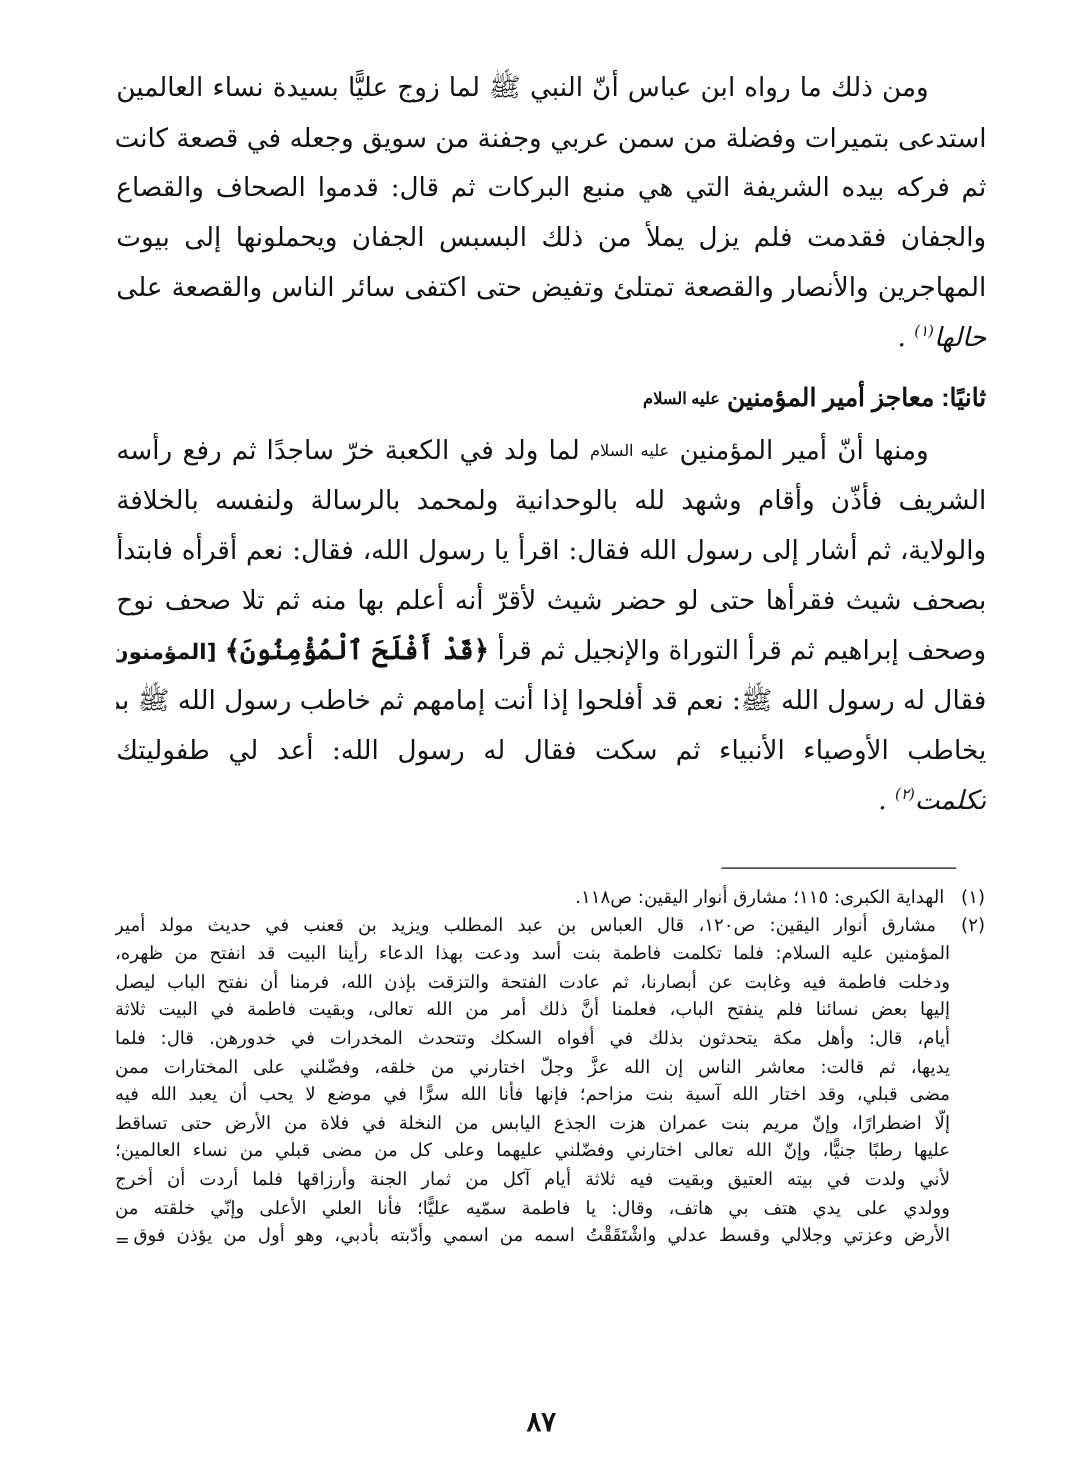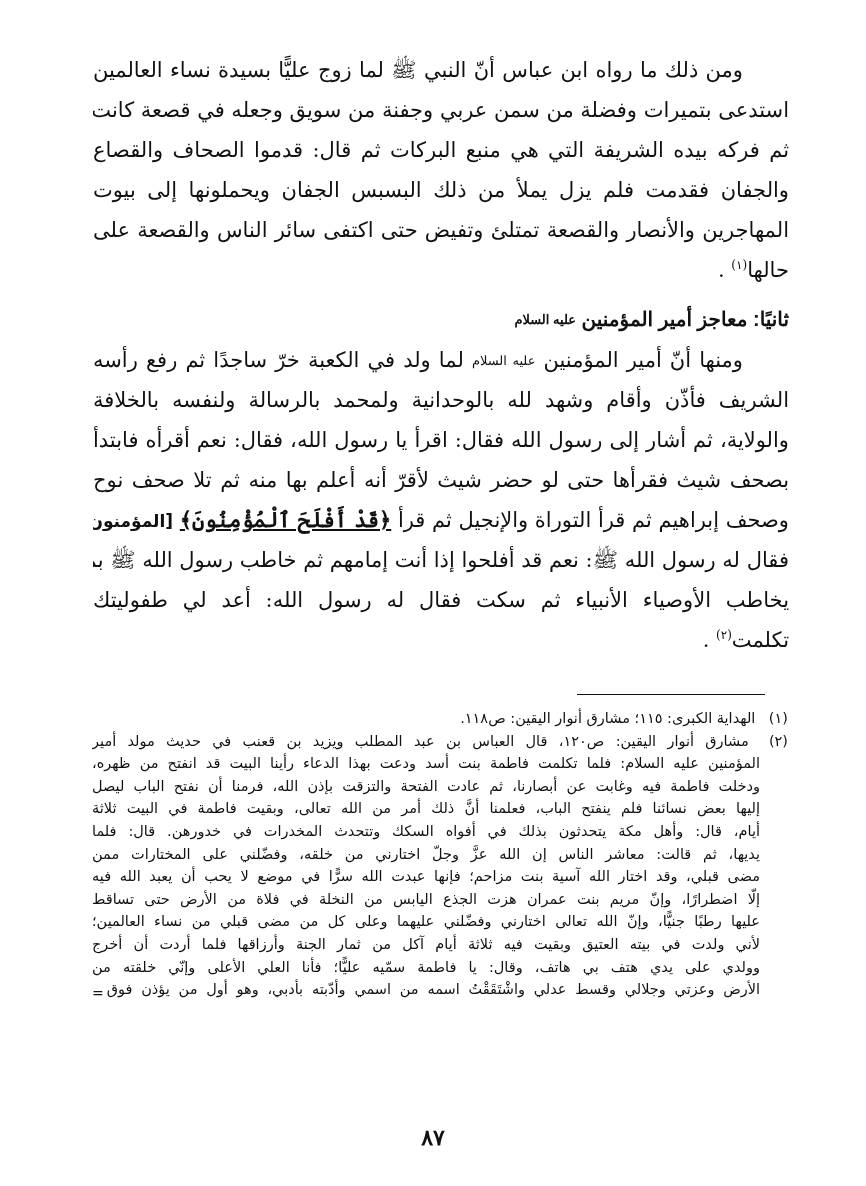--- a/index.html
+++ b/index.html
@@ -35,20 +35,21 @@
       height: 40px;
       line-height: 40px;
       font-size: 21px;
       white-space: nowrap;
       text-align: justify;
       text-align-last: justify;
       overflow: hidden;
     }
     .line.last {
       text-align-last: right;
+      font-style: italic;
     }
     .line.indent {
       padding-right: 46px;
     }
     .heading {
       display: block;
       height: 42px;
       line-height: 42px;
       font-family: Liberation Sans, sans-serif;
       font-weight: bold;
@@ -60,21 +61,20 @@
       font-size: 13px;
       vertical-align: 2px;
     }
     .ref {
       font-size: 12px;
       vertical-align: super;
       line-height: 0;
     }
     .quran {
       font-weight: bold;
-      text-decoration: underline;
     }
     .sura-ref {
       font-weight: bold;
       font-family: "DejaVu Sans", "Liberation Sans", sans-serif;
       font-size: 17px;
     }
     .footnote-sep {
       position: absolute;
       left: 577px;
       top: 694px;
@@ -167,21 +167,21 @@
     <div>
       <span class="fn-line short"><span class="fn-num">(١)</span> <span>الهداية الكبرى: ١١٥؛ مشارق أنوار اليقين: ص١١٨.</span></span>
     </div>
     <div>
       <span class="fn-line first"><span class="fn-num">(٢)</span> <span>مشارق أنوار اليقين: ص١٢٠، قال العباس بن عبد المطلب ويزيد بن قعنب في حديث مولد أمير</span></span>
       <span class="fn-line cont">المؤمنين عليه السلام: فلما تكلمت فاطمة بنت أسد ودعت بهذا الدعاء رأينا البيت قد انفتح من ظهره،</span>
       <span class="fn-line cont">ودخلت فاطمة فيه وغابت عن أبصارنا، ثم عادت الفتحة والتزقت بإذن الله، فرمنا أن نفتح الباب ليصل</span>
       <span class="fn-line cont">إليها بعض نسائنا فلم ينفتح الباب، فعلمنا أنَّ ذلك أمر من الله تعالى، وبقيت فاطمة في البيت ثلاثة</span>
       <span class="fn-line cont">أيام، قال: وأهل مكة يتحدثون بذلك في أفواه السكك وتتحدث المخدرات في خدورهن. قال: فلما</span>
       <span class="fn-line cont">يديها، ثم قالت: معاشر الناس إن الله عزَّ وجلّ اختارني من خلقه، وفضّلني على المختارات ممن</span>
-      <span class="fn-line cont">مضى قبلي، وقد اختار الله آسية بنت مزاحم؛ فإنها عبدت الله سرًّا في موضع لا يحب أن يعبد الله فيه</span>
+      <span class="fn-line cont">مضى قبلي، وقد اختار الله آسية بنت مزاحم؛ فإنها فأنا الله سرًّا في موضع لا يحب أن يعبد الله فيه</span>
       <span class="fn-line cont">إلّا اضطرارًا، وإنّ مريم بنت عمران هزت الجذع اليابس من النخلة في فلاة من الأرض حتى تساقط</span>
       <span class="fn-line cont">عليها رطبًا جنيًّا، وإنّ الله تعالى اختارني وفضّلني عليهما وعلى كل من مضى قبلي من نساء العالمين؛</span>
       <span class="fn-line cont">لأني ولدت في بيته العتيق وبقيت فيه ثلاثة أيام آكل من ثمار الجنة وأرزاقها فلما أردت أن أخرج</span>
       <span class="fn-line cont">وولدي على يدي هتف بي هاتف، وقال: يا فاطمة سمّيه عليًّا؛ فأنا العلي الأعلى وإنّي خلقته من</span>
       <span class="fn-line cont"><span>الأرض وعزتي وجلالي وقسط عدلي واشْتَقَقْتُ اسمه من اسمي وأدّبته بأدبي، وهو أول من يؤذن فوق</span><span class="cont-marker">=</span></span>
     </div>
   </div>
 
   <div class="page-number">٨٧</div>
 </div>

